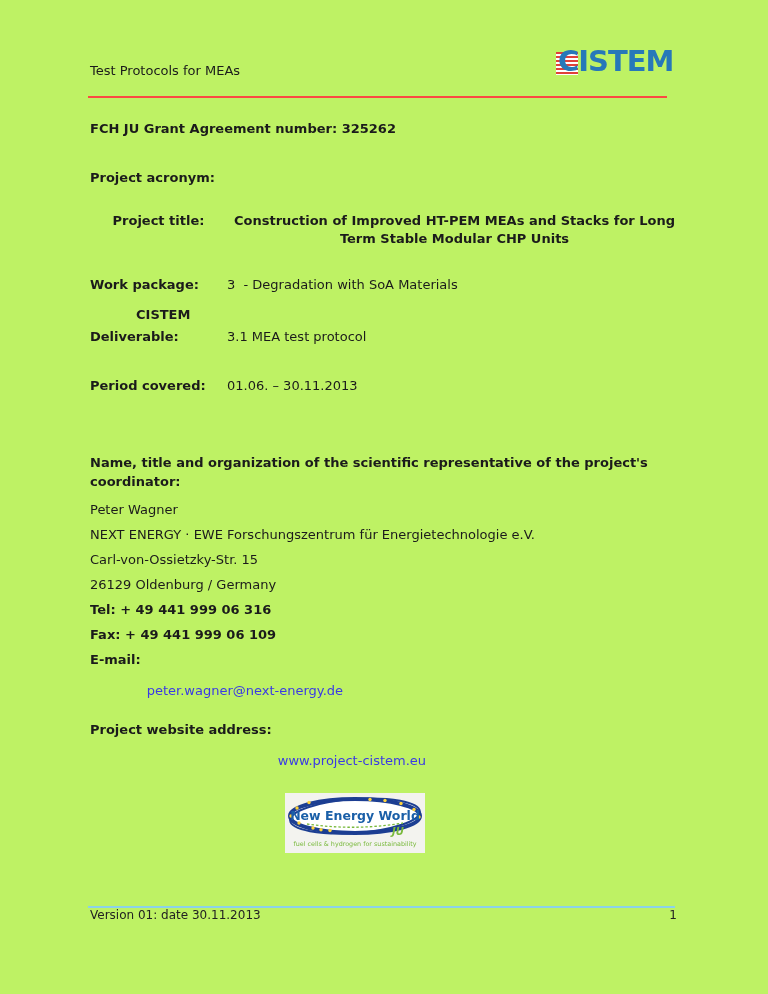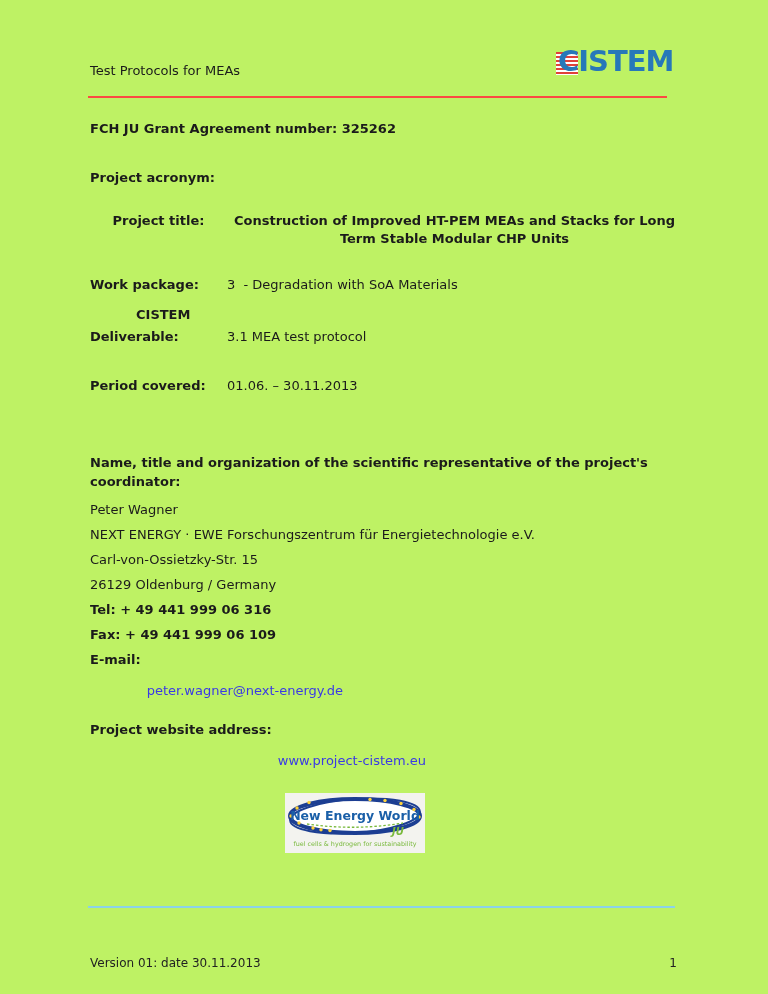--- a/index.html
+++ b/index.html
@@ -53,21 +53,21 @@
   a.link{color:#3a3ae5;font-weight:normal;cursor:pointer;margin-top:31px;}
   .email-row{display:flex;gap:6px;}
   .website-row{left:90px;top:717px;display:flex;gap:6px;font-size:13px;line-height:25px;}
   .website-row .lab{font-weight:bold;}
 
   
   .new-logo{left:285px;top:778px;width:140px;height:60px;background:#f3f3ef;margin-top:15px;}
 
   
   .rule-blue{left:88px;top:906px;width:587px;height:2px;background:#8ad2ea;}
-  .footer-row{left:90px;top:956px;width:587px;display:flex;justify-content:space-between;
+  .footer-row{left:90px;top:908px;width:587px;display:flex;justify-content:space-between;
     font-size:12px;color:#222222;}
 </style>
 </head>
 <body>
 
 <div class="page">
 
   <div class="abs header-title">Test Protocols for MEAs</div>
 
   <div class="abs cistem-logo">

